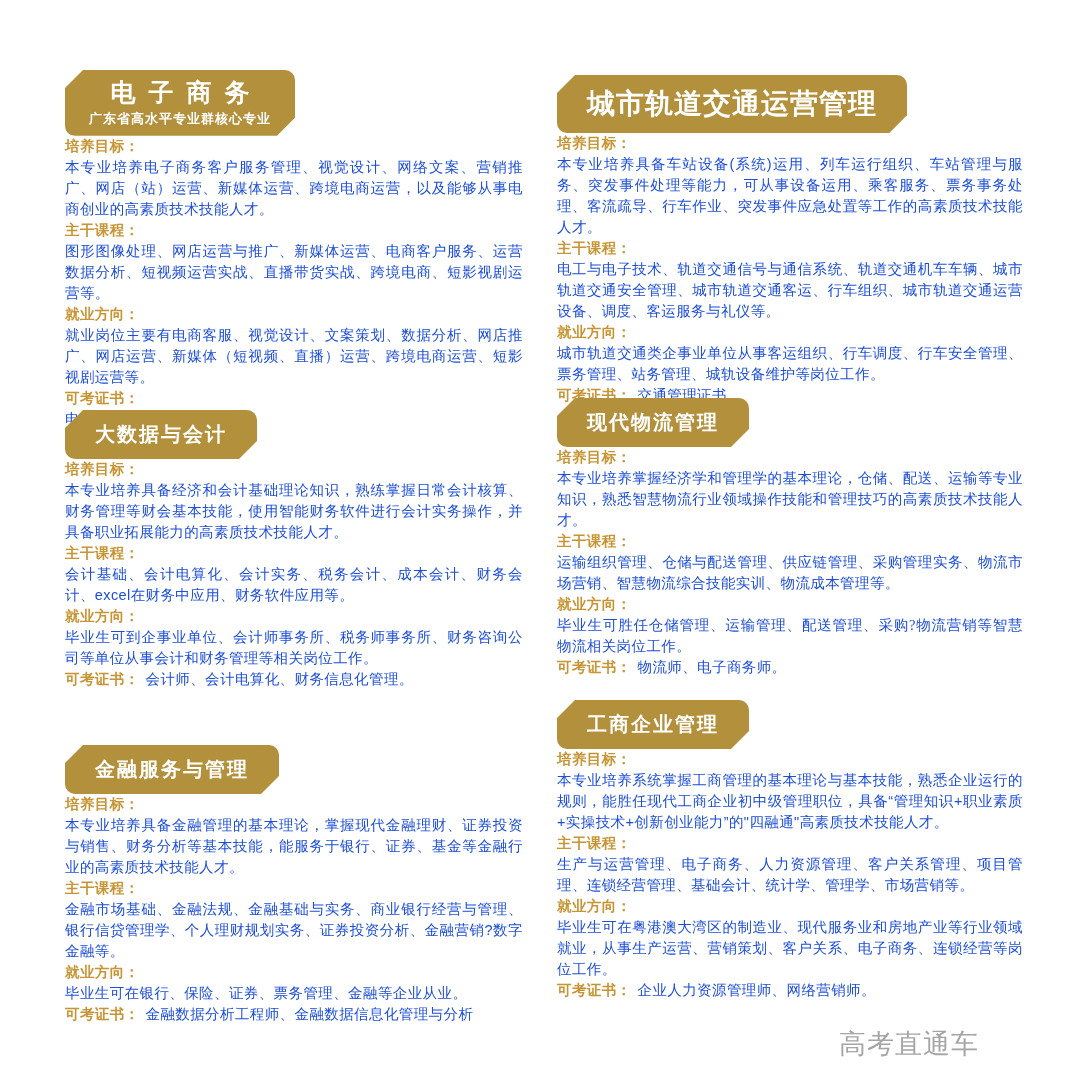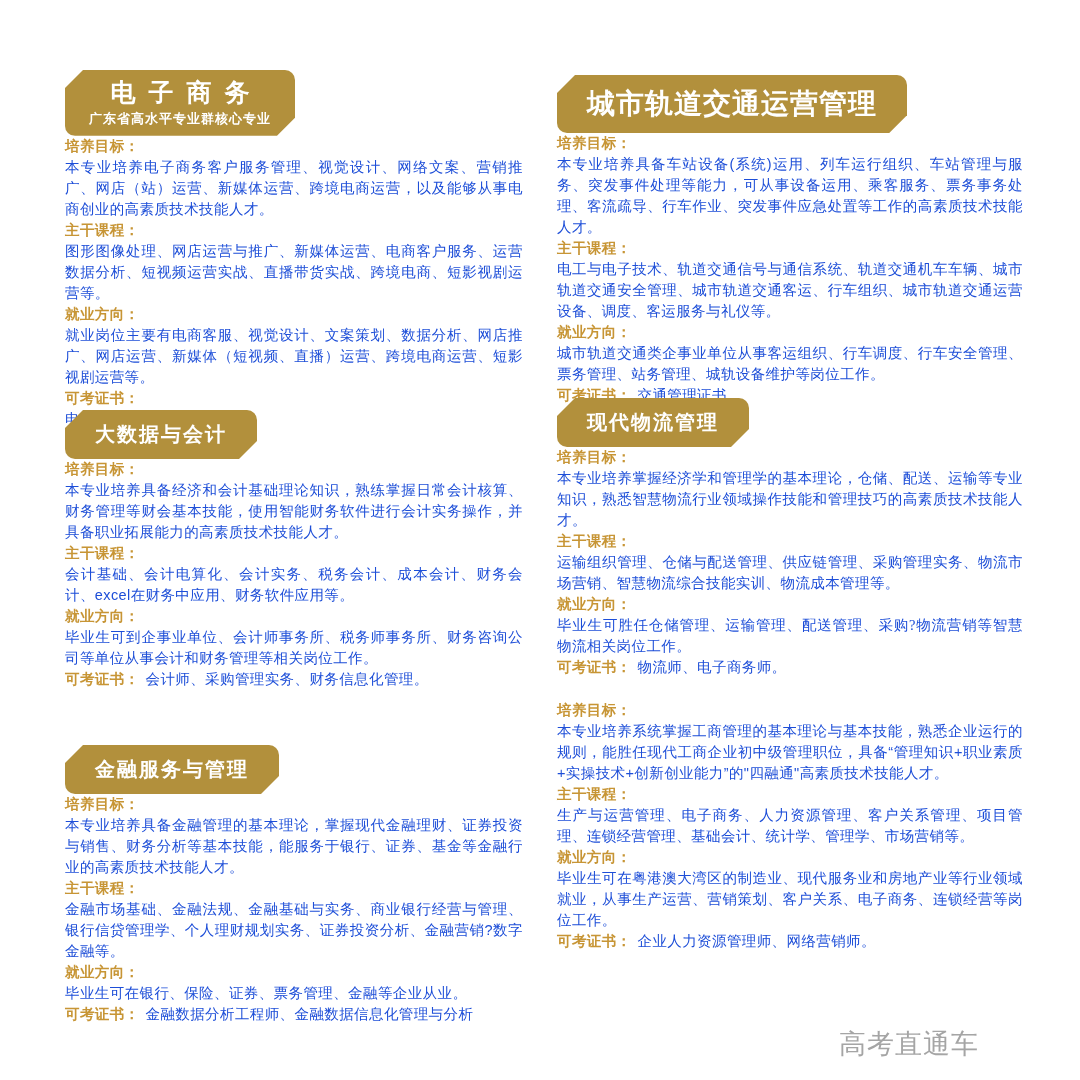--- a/index.html
+++ b/index.html
@@ -72,21 +72,21 @@
           <p class="blk-label">可考证书：</p>
           <p class="blk-text">电子商务师、网络营销师。</p>
         </div></section>
       <section class="major pos-bigdata"><div class="banner"><div class="banner-title">大数据与会计</div></div><div class="content">
           <p class="blk-label">培养目标：</p>
           <p class="blk-text">本专业培养具备经济和会计基础理论知识，熟练掌握日常会计核算、财务管理等财会基本技能，使用智能财务软件进行会计实务操作，并具备职业拓展能力的高素质技术技能人才。</p>
           <p class="blk-label">主干课程：</p>
           <p class="blk-text">会计基础、会计电算化、会计实务、税务会计、成本会计、财务会计、excel在财务中应用、财务软件应用等。</p>
           <p class="blk-label">就业方向：</p>
           <p class="blk-text">毕业生可到企事业单位、会计师事务所、税务师事务所、财务咨询公司等单位从事会计和财务管理等相关岗位工作。</p>
-          <p class="blk-inline"><span class="blk-label">可考证书：</span><span class="blk-text">会计师、采购管理实务、财务信息化管理。</span></p>
+          <p class="blk-inline"><span class="blk-label">可考证书：</span><span class="blk-text">会计师、会计电算化、财务信息化管理。</span></p>
         </div></section>
       <section class="major pos-finance"><div class="banner"><div class="banner-title">金融服务与管理</div></div><div class="content">
           <p class="blk-label">培养目标：</p>
           <p class="blk-text">本专业培养具备金融管理的基本理论，掌握现代金融理财、证券投资与销售、财务分析等基本技能，能服务于银行、证券、基金等金融行业的高素质技术技能人才。</p>
           <p class="blk-label">主干课程：</p>
           <p class="blk-text">金融市场基础、金融法规、金融基础与实务、商业银行经营与管理、银行信贷管理学、个人理财规划实务、证券投资分析、金融营销?数字金融等。</p>
           <p class="blk-label">就业方向：</p>
           <p class="blk-text">毕业生可在银行、保险、证券、票务管理、金融等企业从业。</p>
           <p class="blk-inline"><span class="blk-label">可考证书：</span><span class="blk-text">金融数据分析工程师、金融数据信息化管理与分析</span></p>
         </div></section>
@@ -101,21 +101,21 @@
         </div></section>
       <section class="major pos-logistics"><div class="banner"><div class="banner-title">现代物流管理</div></div><div class="content">
           <p class="blk-label">培养目标：</p>
           <p class="blk-text">本专业培养掌握经济学和管理学的基本理论，仓储、配送、运输等专业知识，熟悉智慧物流行业领域操作技能和管理技巧的高素质技术技能人才。</p>
           <p class="blk-label">主干课程：</p>
           <p class="blk-text">运输组织管理、仓储与配送管理、供应链管理、采购管理实务、物流市场营销、智慧物流综合技能实训、物流成本管理等。</p>
           <p class="blk-label">就业方向：</p>
           <p class="blk-text">毕业生可胜任仓储管理、运输管理、配送管理、采购?物流营销等智慧物流相关岗位工作。</p>
           <p class="blk-inline"><span class="blk-label">可考证书：</span><span class="blk-text">物流师、电子商务师。</span></p>
         </div></section>
-      <section class="major pos-business"><div class="content">
+      <section class="major pos-business"><div class="banner"><div class="banner-title">工商企业管理</div></div><div class="content">
           <p class="blk-label">培养目标：</p>
           <p class="blk-text">本专业培养系统掌握工商管理的基本理论与基本技能，熟悉企业运行的规则，能胜任现代工商企业初中级管理职位，具备“管理知识+职业素质+实操技术+创新创业能力”的"四融通"高素质技术技能人才。</p>
           <p class="blk-label">主干课程：</p>
           <p class="blk-text">生产与运营管理、电子商务、人力资源管理、客户关系管理、项目管理、连锁经营管理、基础会计、统计学、管理学、市场营销等。</p>
           <p class="blk-label">就业方向：</p>
           <p class="blk-text">毕业生可在粤港澳大湾区的制造业、现代服务业和房地产业等行业领域就业，从事生产运营、营销策划、客户关系、电子商务、连锁经营等岗位工作。</p>
           <p class="blk-inline"><span class="blk-label">可考证书：</span><span class="blk-text">企业人力资源管理师、网络营销师。</span></p>
         </div></section>
     </div>
   <div id="watermark">高考直通车</div>

